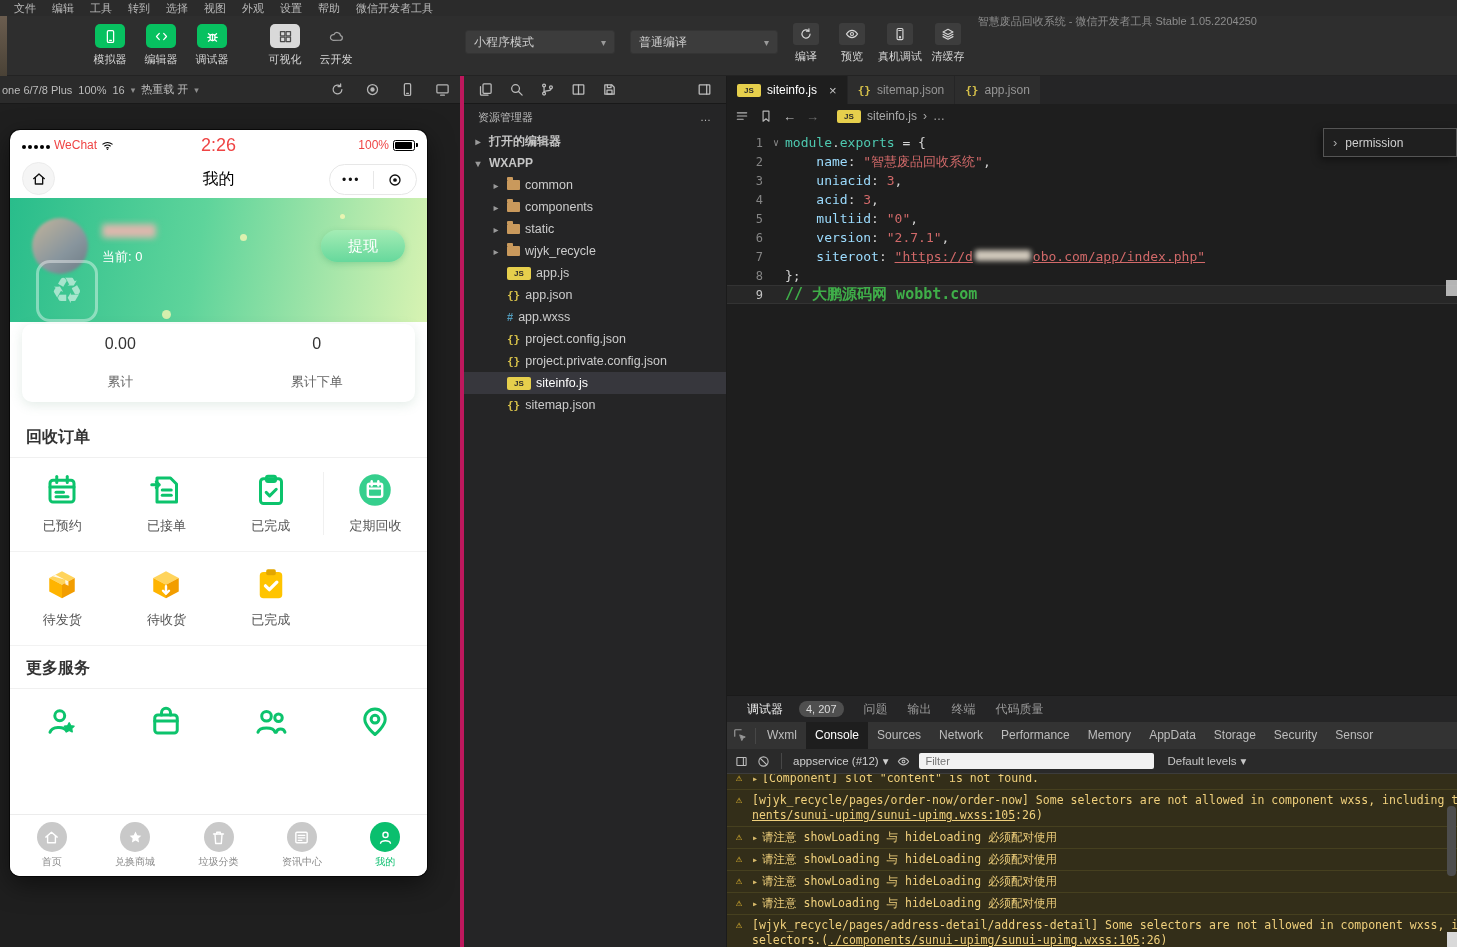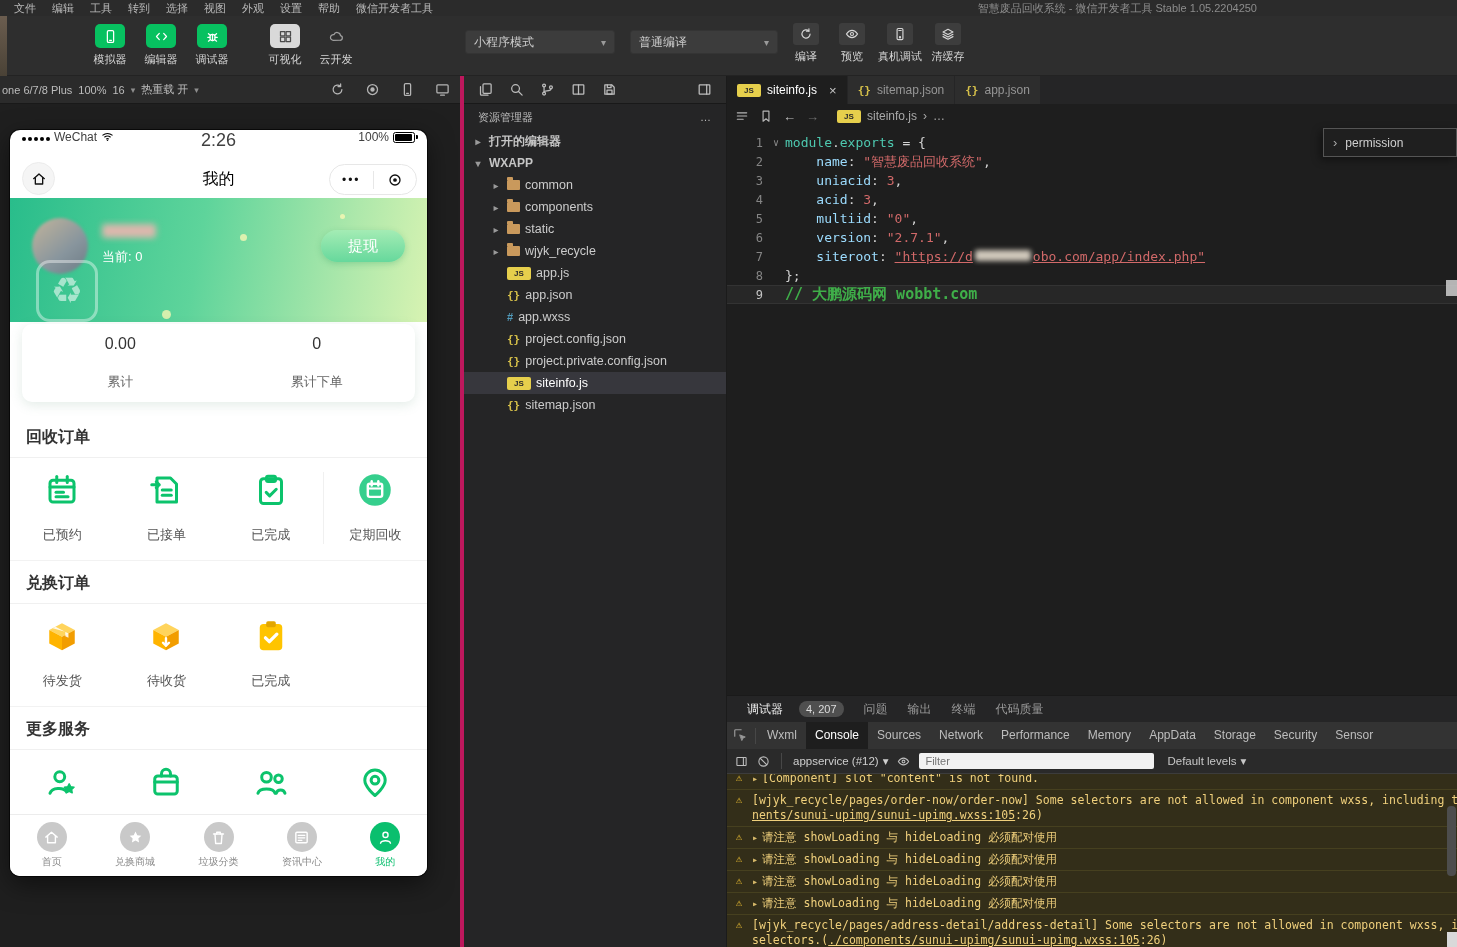--- a/index.html
+++ b/index.html
@@ -8,21 +8,21 @@
        font-family:"Liberation Sans",sans-serif;color:#ccc;font-size:12px}
   i{font-style:normal}
   .svg-ic{display:inline-flex;width:16px;height:16px;flex:none}
   .svg-ic svg{width:100%;height:100%}
 
   
   .menubar{position:absolute;left:0;top:0;width:100%;height:16px;background:#2b2b2b;
            display:flex;align-items:center;font-size:11px;color:#b9b9b9;z-index:9}
   .menu-items{display:flex;padding-left:6px}
   .menu-item{padding:0 8px;line-height:16px;white-space:nowrap}
-  .win-title{position:absolute;right:200px;top:1px;color:#8c8c8c;white-space:nowrap}
+  .win-title{position:absolute;right:200px;top:14px;color:#8c8c8c;white-space:nowrap}
 
   
   .toolbar{position:absolute;left:0;top:16px;width:100%;height:60px;background:#2e2e2e;
            border-bottom:1px solid #232323}
   .sliver{position:absolute;left:0;top:0;width:7px;height:60px;
           background:linear-gradient(180deg,#6b5d4f,#4a4236)}
   .tb-main{position:absolute;left:86px;top:8px;display:flex;gap:3px}
   .tool-btn{width:48px;text-align:center;cursor:pointer}
   .tool-btn:nth-child(4){margin-left:22px}
   .tic{width:30px;height:24px;border-radius:5px;margin:0 auto;display:flex;align-items:center;justify-content:center}
@@ -46,21 +46,21 @@
   .sim-col{position:absolute;left:0;top:76px;width:460px;bottom:0;background:#1f1f1f}
   .sim-bar{height:28px;background:#2b2b2b;border-bottom:1px solid #191919;display:flex;
            align-items:center;font-size:11px;color:#bdbdbd;padding:0 10px 0 2px;gap:6px}
   .sim-bar .caret{font-size:9px;color:#8d8d8d}
   .sim-icons{margin-left:auto;display:flex;gap:20px;color:#b5b5b5}
   .sim-icons .svg-ic{width:15px;height:15px;cursor:pointer}
 
   .phone{position:absolute;left:10px;top:54px;width:417px;height:746px;background:#fff;
          border-radius:10px;overflow:hidden;color:#333;
          box-shadow:0 0 0 1px rgba(0,0,0,.65),0 8px 26px rgba(0,0,0,.5)}
-  .p-status{height:30px;display:flex;align-items:flex-start;padding:0 12px;font-size:12px;color:#404040;position:relative}
+  .p-status{height:30px;display:flex;align-items:center;padding:0 12px;font-size:12px;color:#ef4444;position:relative}
   .sig i{display:inline-block;width:4px;height:4px;border-radius:50%;background:#000;margin-right:2px}
   .carrier{margin:0 4px 0 2px;font-size:12px}
   .wifi-ic{width:13px;height:13px;color:#000}
   .p-time{position:absolute;left:50%;transform:translateX(-50%);font-weight:normal;font-size:18px}
   .p-batt{margin-left:auto;display:flex;align-items:center;font-size:12px}
   .batt{display:inline-block;width:22px;height:11px;border:1px solid #000;border-radius:2.5px;position:relative;margin-left:4px}
   .batt::after{content:'';position:absolute;right:-4px;top:2.5px;width:2.5px;height:4px;background:#000;border-radius:0 1px 1px 0}
   .batt i{position:absolute;left:1px;top:1px;bottom:1px;width:17px;background:#000;border-radius:1px}
   .p-nav{height:38px;position:relative}
   .home-btn{position:absolute;left:12px;top:2px;width:33px;height:33px;border-radius:50%;
@@ -100,21 +100,21 @@
   .p-section:first-child{border-top:none}
   .p-sec-title{height:43px;line-height:43px;padding:0 16px;font-size:16px;font-weight:bold;color:#333;
                border-bottom:1px solid #f0f0f0}
   .p-items{display:flex;padding:14px 0 16px}
   .p-item{width:25%;text-align:center;cursor:pointer}
   .p-item.sep{border-left:1px solid #f0f0f0}
   .p-ic{display:block;width:36px;height:36px;margin:0 auto}
   .p-ic svg{width:100%;height:100%}
   .p-items.green .p-ic{color:#0cc36c}
   .p-items.yellow .p-ic{color:#ffb400}
-  .p-lab{display:block;font-size:13px;color:#555;margin-top:18px}
+  .p-lab{display:block;font-size:13px;color:#555;margin-top:9px}
 
   .p-tabbar{position:absolute;left:0;right:0;bottom:0;height:62px;background:#fff;
             border-top:1px solid #ececec;display:flex;z-index:3}
   .tb-item{flex:1;text-align:center;padding-top:7px;cursor:pointer}
   .tb-circle{width:30px;height:30px;border-radius:50%;background:#c9c9c9;color:#fff;
              display:flex;align-items:center;justify-content:center;margin:0 auto}
   .tb-circle svg{width:17px;height:17px}
   .tb-item.active .tb-circle{background:#0abf6e}
   .tb-label{font-size:10px;color:#8a8a8a;margin-top:3px}
   .tb-item.active .tb-label{color:#0abf6e}
@@ -471,21 +471,20 @@
                     <rect x="7.2" y="7.8" width="9.6" height="8.8" rx="1.4" stroke="#fff" stroke-width="1.6"></rect>
                     <line x1="9.8" y1="6.2" x2="9.8" y2="9" stroke="#fff" stroke-width="1.6" stroke-linecap="round"></line>
                     <line x1="14.2" y1="6.2" x2="14.2" y2="9" stroke="#fff" stroke-width="1.6" stroke-linecap="round"></line>
                     <line x1="7.2" y1="11" x2="16.8" y2="11" stroke="#fff" stroke-width="1.4"></line>
                   </svg></span>
             <span class="p-lab">定期回收</span>
           </div>
      </div>
    </div>
           <div class="p-section">
-     <div class="p-sec-title">兑换订单</div>
      <div class="p-items yellow">
        <div class="p-item ">
             <span class="p-ic"><svg viewBox="0 0 24 24">
                     <path d="M3.5 8 12 3.5 20.5 8 12 12.5z" fill="#ffd45c"></path>
                     <path d="M3.5 8v9L12 21.5v-9z" fill="#ffb400"></path>
                     <path d="M20.5 8v9L12 21.5v-9z" fill="#f29d00"></path>
                     <path d="M7.7 5.8l8.6 4.5v2.9l-2.1-1.1V9.2L5.8 6.8z" fill="#fff" opacity=".85"></path>
                   </svg></span>
             <span class="p-lab">待发货</span>
           </div>

